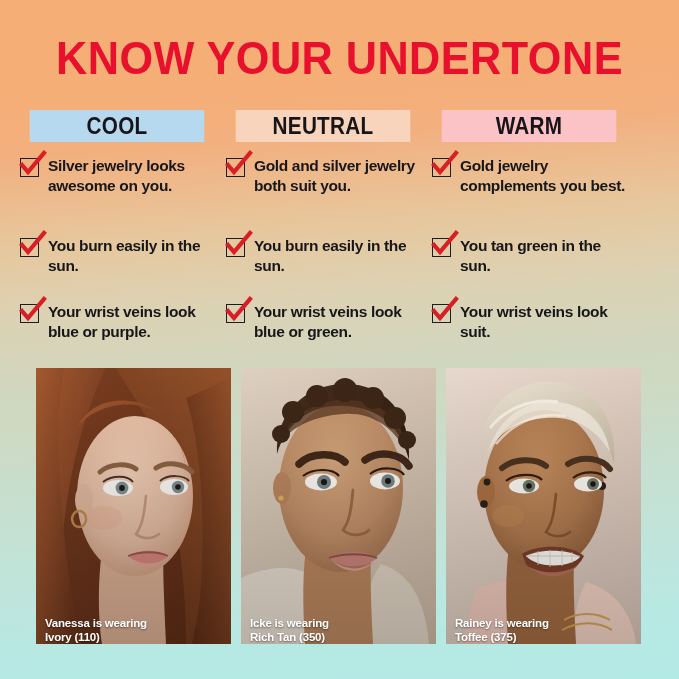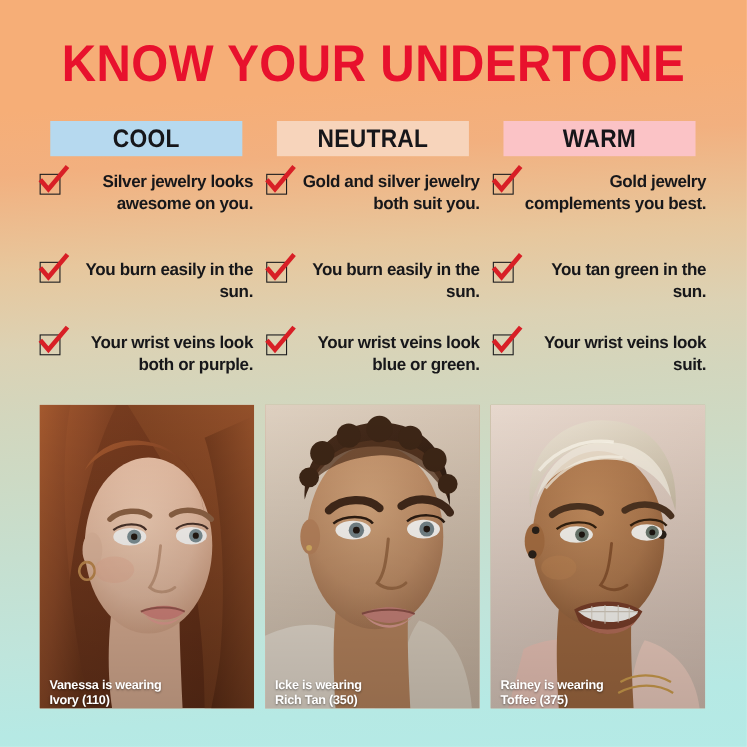--- a/index.html
+++ b/index.html
@@ -48,21 +48,21 @@
     color: #e8112d;
     transform: scaleX(0.92);
     transform-origin: center;
     white-space: nowrap;
   }
 
   
   .cols {
     position: absolute;
     top: 110px;
-    left: 36px;
+    left: 20px;
     width: 607px;
     display: flex;
     gap: 12px;
   }
   .col {
     width: 194px;
     flex: 0 0 194px;
   }
 
   .col-header {
@@ -107,21 +107,20 @@
     overflow: visible;
   }
 
   .item-text {
     font-family: "Liberation Sans", sans-serif;
     font-weight: bold;
     font-size: 15.5px;
     line-height: 19.5px;
     color: #17171a;
     letter-spacing: -0.35px;
-    text-align: right;
   }
 
   
   .item.r1 { min-height: 62px; }
   .item.r2 { min-height: 48px; }
   .item.r3 { min-height: 44px; }
 
   
   .photos {
     position: absolute;
@@ -181,21 +180,21 @@
               </svg>
           </span>
           <span class="item-text">You burn easily in the sun.</span>
         </div>
         <div class="item r3">
           <span class="checkbox">
             <svg viewBox="0 0 29 29">
                 <path d="M4 15 L10 22 L26 3" fill="none" stroke="#d81f26" stroke-width="4.2" stroke-linecap="square"></path>
               </svg>
           </span>
-          <span class="item-text">Your wrist veins look both or purple.</span>
+          <span class="item-text">Your wrist veins look blue or purple.</span>
         </div>
       </div>
     </div>
 
     <div class="col">
       <div class="col-header" style="background:#f7d4bb">NEUTRAL</div>
       <div class="items">
         <div class="item r1">
           <span class="checkbox">
             <svg viewBox="0 0 29 29">

